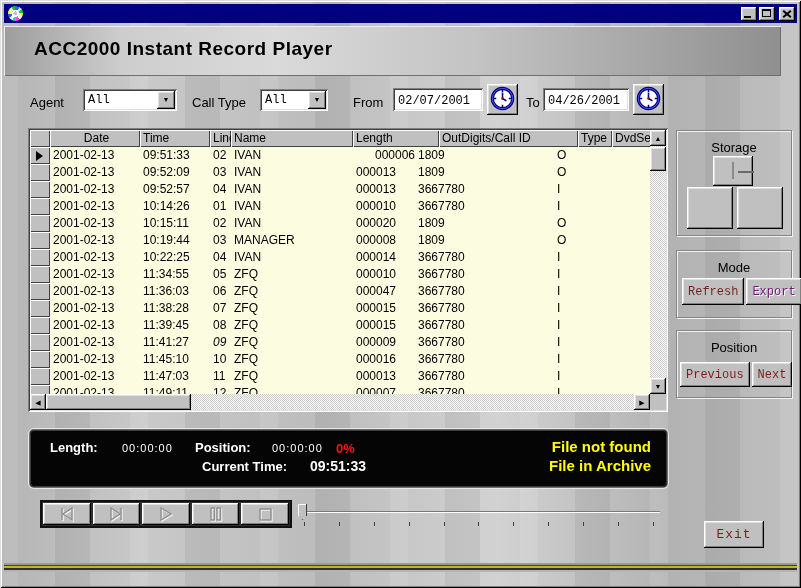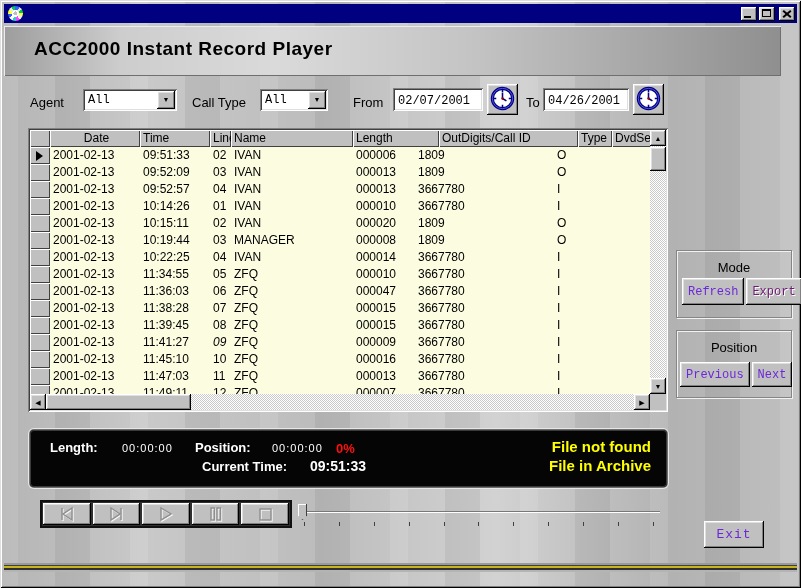--- a/index.html
+++ b/index.html
@@ -67,21 +67,21 @@
     background-image:conic-gradient(#fff 25%,#c9c9c9 0 50%,#fff 0 75%,#c9c9c9 0);background-size:2px 2px;}
   .hscroll{position:absolute;left:2px;right:18px;bottom:2px;height:16px;
     background-image:conic-gradient(#fff 25%,#c9c9c9 0 50%,#fff 0 75%,#c9c9c9 0);background-size:2px 2px;}
   .sb-thumb{position:absolute;background:#c0c0c0;
     box-shadow: inset -1px -1px 0 #000, inset 1px 1px 0 #fff, inset -2px -2px 0 #808080, inset 2px 2px 0 #dfdfdf;}
   .sb-corner{position:absolute;right:2px;bottom:2px;width:16px;height:16px;background:#c0c0c0;}
 
   
   .groupbox{position:absolute;border:1px solid #858585;box-shadow: inset 1px 1px 0 #f2f2f2, 1px 1px 0 #f2f2f2;}
   .gb-title{position:absolute;top:9px;left:0;right:0;text-align:center;font-size:13px;color:#000;}
-  .btn95{background:#c0c0c0;border:0;color:#6d28d9;font-family:"Liberation Mono","DejaVu Sans Mono",monospace;
+  .btn95{background:#c0c0c0;border:0;color:#7f1d1d;font-family:"Liberation Mono","DejaVu Sans Mono",monospace;
     box-shadow: inset -1px -1px 0 #000, inset 1px 1px 0 #fff, inset -2px -2px 0 #808080, inset 2px 2px 0 #dfdfdf;}
   .btn95.disabled{color:#701a75;text-shadow:1px 1px 0 #fff;}
   .drive-btn{position:absolute;left:36px;top:25px;width:40px;height:30px;padding:4px 5px;}
   .drive-face{width:100%;height:100%;background:linear-gradient(180deg,#dedede 0 55%,#9e9e9e 55% 100%);position:relative;border:1px solid #8a8a8a;}
   .drive-face::after{content:"";position:absolute;left:5px;bottom:5px;width:16px;height:2px;background:#6a6a6a;}
   .cd-btn{position:absolute;top:56px;width:46px;height:42px;padding:3px;}
   .cd-disc{width:36px;height:36px;margin:0 auto;border-radius:50%;
     background:
       radial-gradient(circle at 50% 50%, #d8d8d8 0 3px, #efefef 3px 5.5px, rgba(0,0,0,0) 5.5px),
       conic-gradient(#b8b8b8 0 5%,#00cc22 5% 12%,#ededed 12% 18%,#ffff22 18% 27%,#cfcfcf 27% 33%,#00dddd 33% 41%,#f5f5f5 41% 48%,#ff22ff 48% 57%,#d8d8d8 57% 63%,#00bb22 63% 70%,#ffff22 70% 78%,#ececec 78% 86%,#00cccc 86% 92%,#ff22ff 92% 100%);}
@@ -199,21 +199,21 @@
       </div>
     <div class="grid-body" id="grid-body">
         <div class="g-row">
           <div class="g-sel">
             <span class="arrow"></span>
           </div>
           <div class="g-cell" style="width: 90px;">2001-02-13</div>
           <div class="g-cell" style="width: 70px;">09:51:33</div>
           <div class="g-cell" style="width: 21px;">02</div>
           <div class="g-cell" style="width: 122px;">IVAN</div>
-          <div class="g-cell" style="width: 62px;">000006</div>
+          <div class="g-cell" style="width: 62px; text-align: right;">000006</div>
           <div class="g-cell" style="width: 139px;">1809</div>
           <div class="g-cell" style="width: 34px;">O</div>
           <div class="g-cell" style="width: 62px;"></div>
         </div>
         <div class="g-row">
           <div class="g-sel"></div>
           <div class="g-cell" style="width: 90px;">2001-02-13</div>
           <div class="g-cell" style="width: 70px;">09:52:09</div>
           <div class="g-cell" style="width: 21px;">03</div>
           <div class="g-cell" style="width: 122px;">IVAN</div>
@@ -372,20 +372,32 @@
       <button class="sb-btn" style="bottom:0;left:0;">▼</button>
     </div>
     <div class="hscroll sb">
       <button class="sb-btn" style="left:0;top:0;">◀</button>
       <div class="sb-thumb" style="left:16px;top:0;width:145px;height:16px;"></div>
       <button class="sb-btn" style="right:0;top:0;">▶</button>
     </div>
     <div class="sb-corner"></div>
   </div>
 
+  <div class="groupbox" style="left:676px;top:130px;width:116px;height:106px;">
+    <div class="gb-title">Storage</div>
+    <button class="btn95 drive-btn">
+      <span class="drive-face"></span>
+    </button>
+    <button class="btn95 cd-btn" style="left:10px;">
+      <span class="cd-disc"></span>
+    </button>
+    <button class="btn95 cd-btn" style="left:60px;">
+      <span class="cd-disc"></span>
+    </button>
+  </div>
 
   <div class="groupbox" style="left:676px;top:250px;width:116px;height:68px;">
     <div class="gb-title">Mode</div>
     <div class="mode-btnrow">
       <button class="btn95" id="refresh-btn">Refresh</button>
       <button class="btn95 disabled" id="export-btn">Export</button>
     </div>
   </div>
 
   <div class="groupbox" style="left:676px;top:330px;width:116px;height:68px;">

